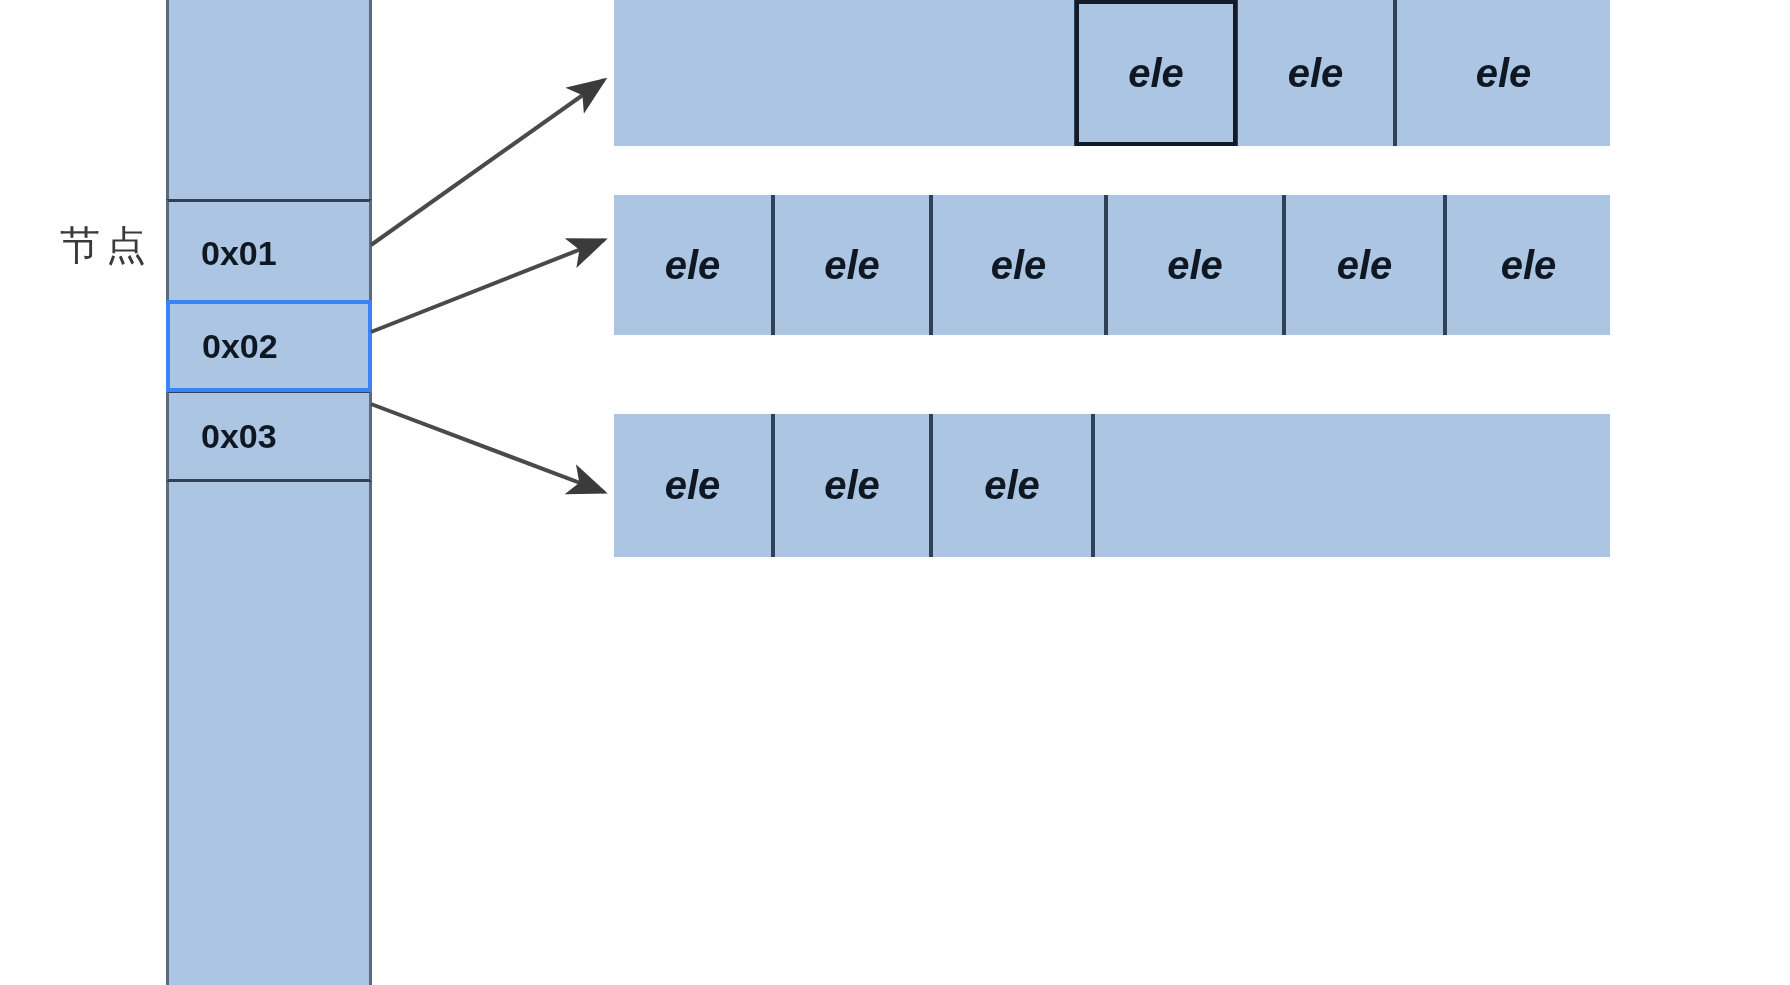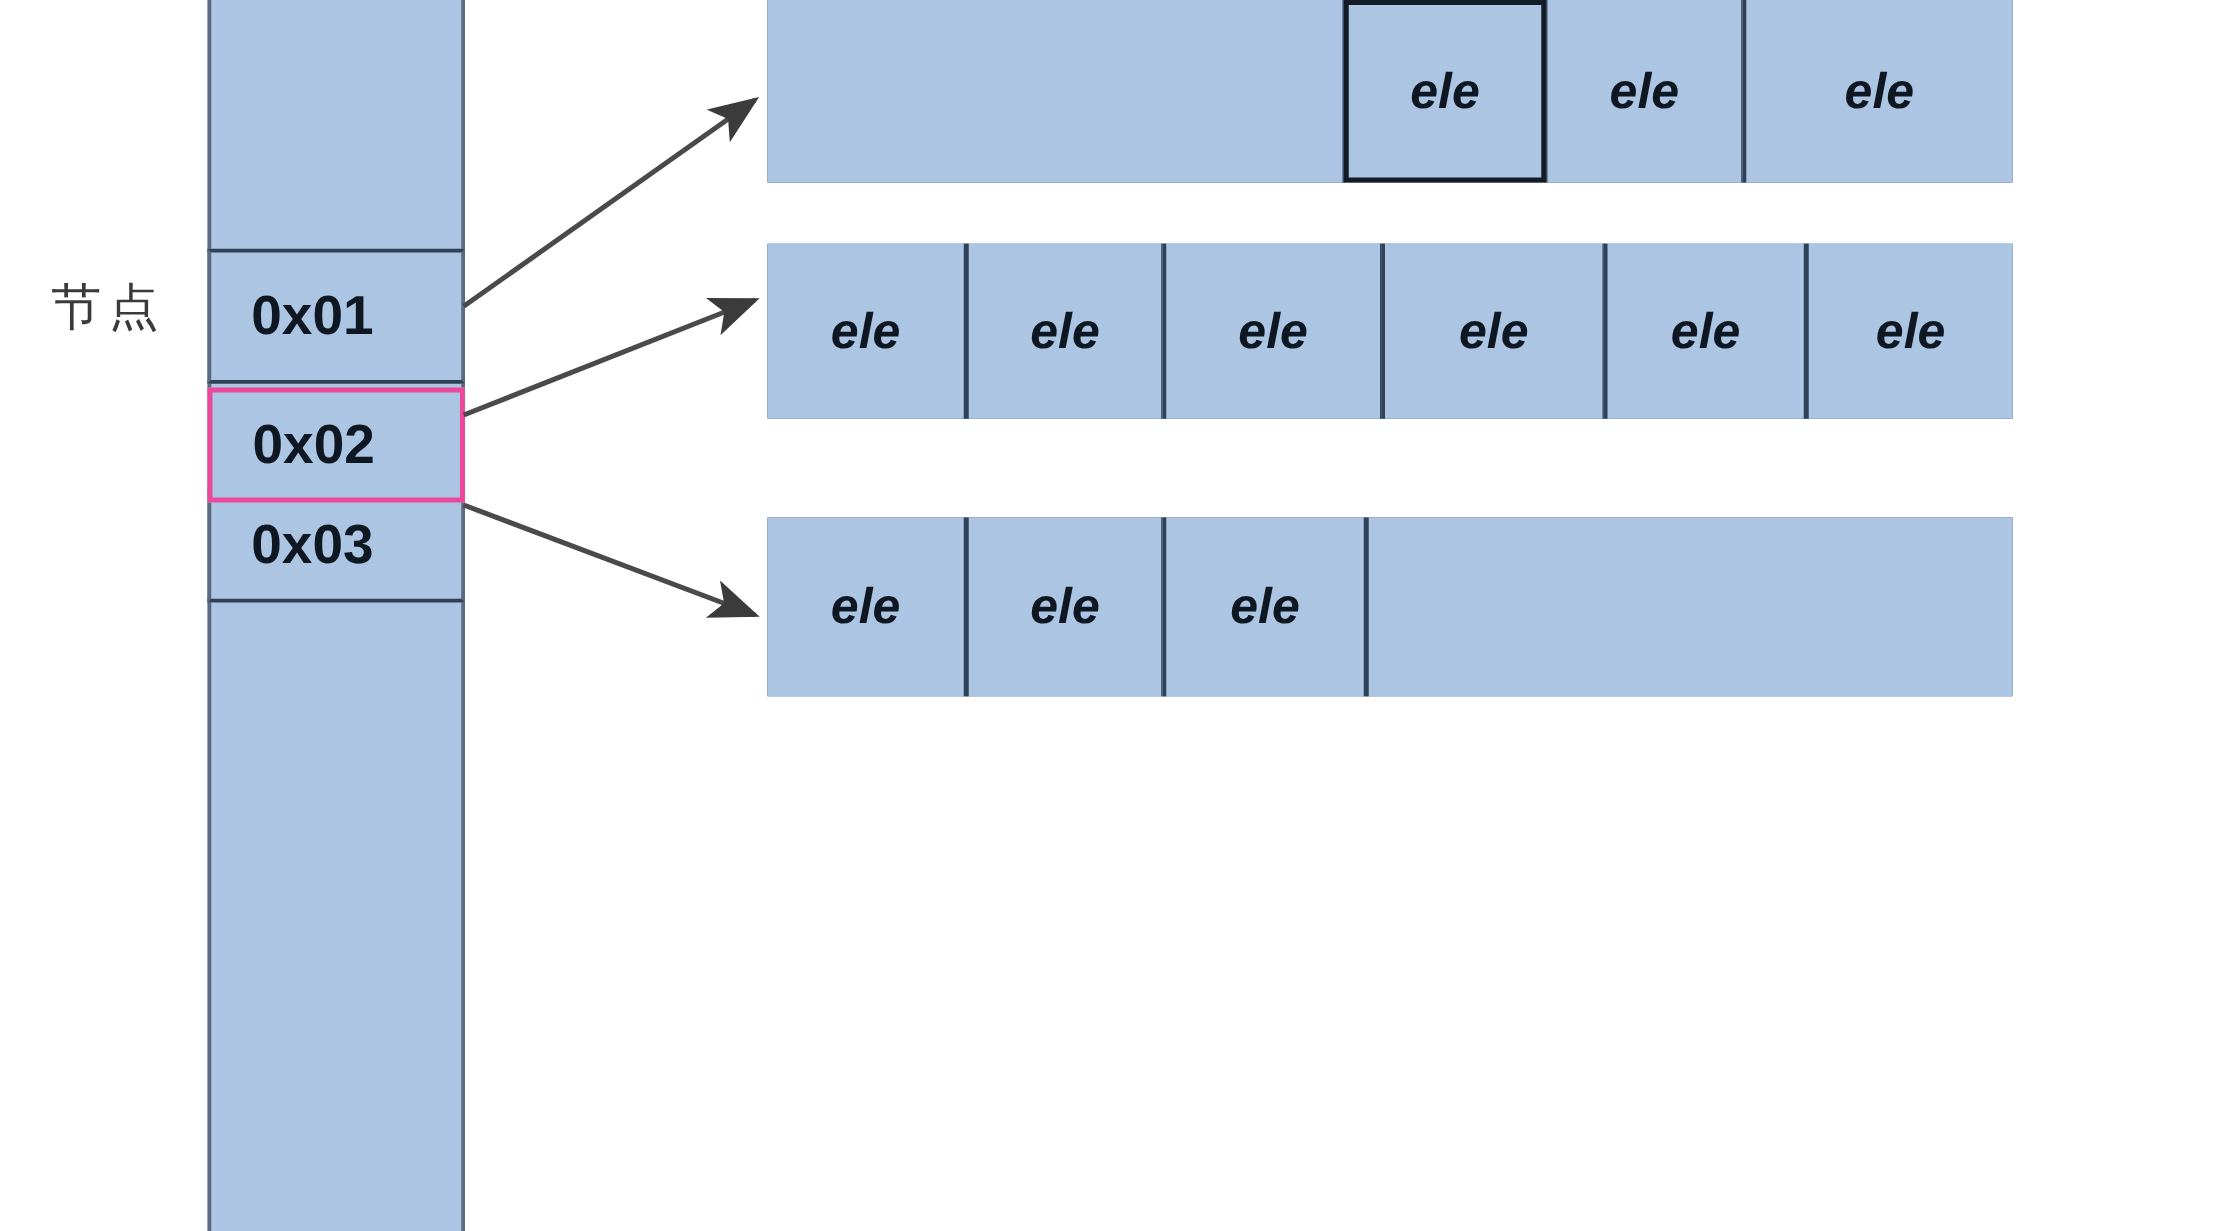--- a/index.html
+++ b/index.html
@@ -20,21 +20,21 @@
 
   
   #node-label {
     position: absolute;
     left: 22px;
     top: 218px;
     width: 130px;
     font-size: 40px;
     color: #3a3a3a;
     letter-spacing: 6px;
-    text-align: center;
+    text-align: right;
     font-weight: normal;
     white-space: nowrap;
   }
   #node-column {
     position: absolute;
     left: 166px;
     top: -6px;
     width: 206px;
     height: 997px;
     box-sizing: border-box;
@@ -53,28 +53,27 @@
     border-top: 3px solid #2f4156;
     border-bottom: 3px solid #2f4156;
     border-left: 3px solid #5b6b7d;
     border-right: 3px solid #5b6b7d;
     display: flex;
     align-items: center;
     z-index: 3;
   }
   .slot > span {
     padding-left: 32px;
-    font-size: 44px;
+    font-size: 34px;
     font-weight: bold;
     color: #0f1822;
   }
   .slot.highlight {
-    border: 4px solid #ec4899;
+    border: 4px solid #3b82f6;
     z-index: 5;
-    margin-top: 10px;
   }
 
   
   .row {
     position: absolute;
     box-sizing: border-box;
   }
   .row-frame {
     position: absolute;
     inset: 0;

